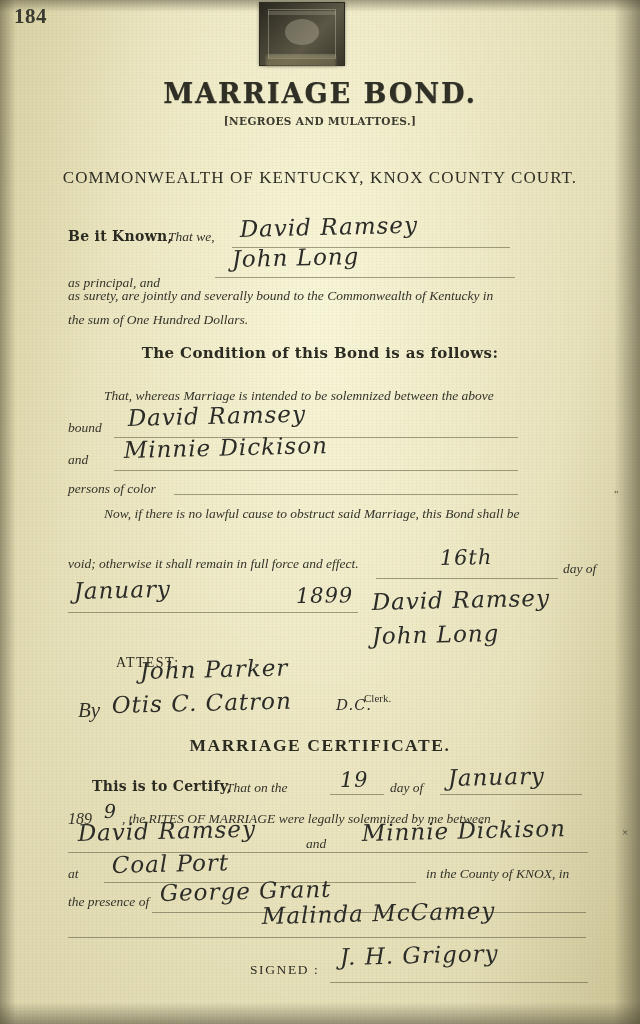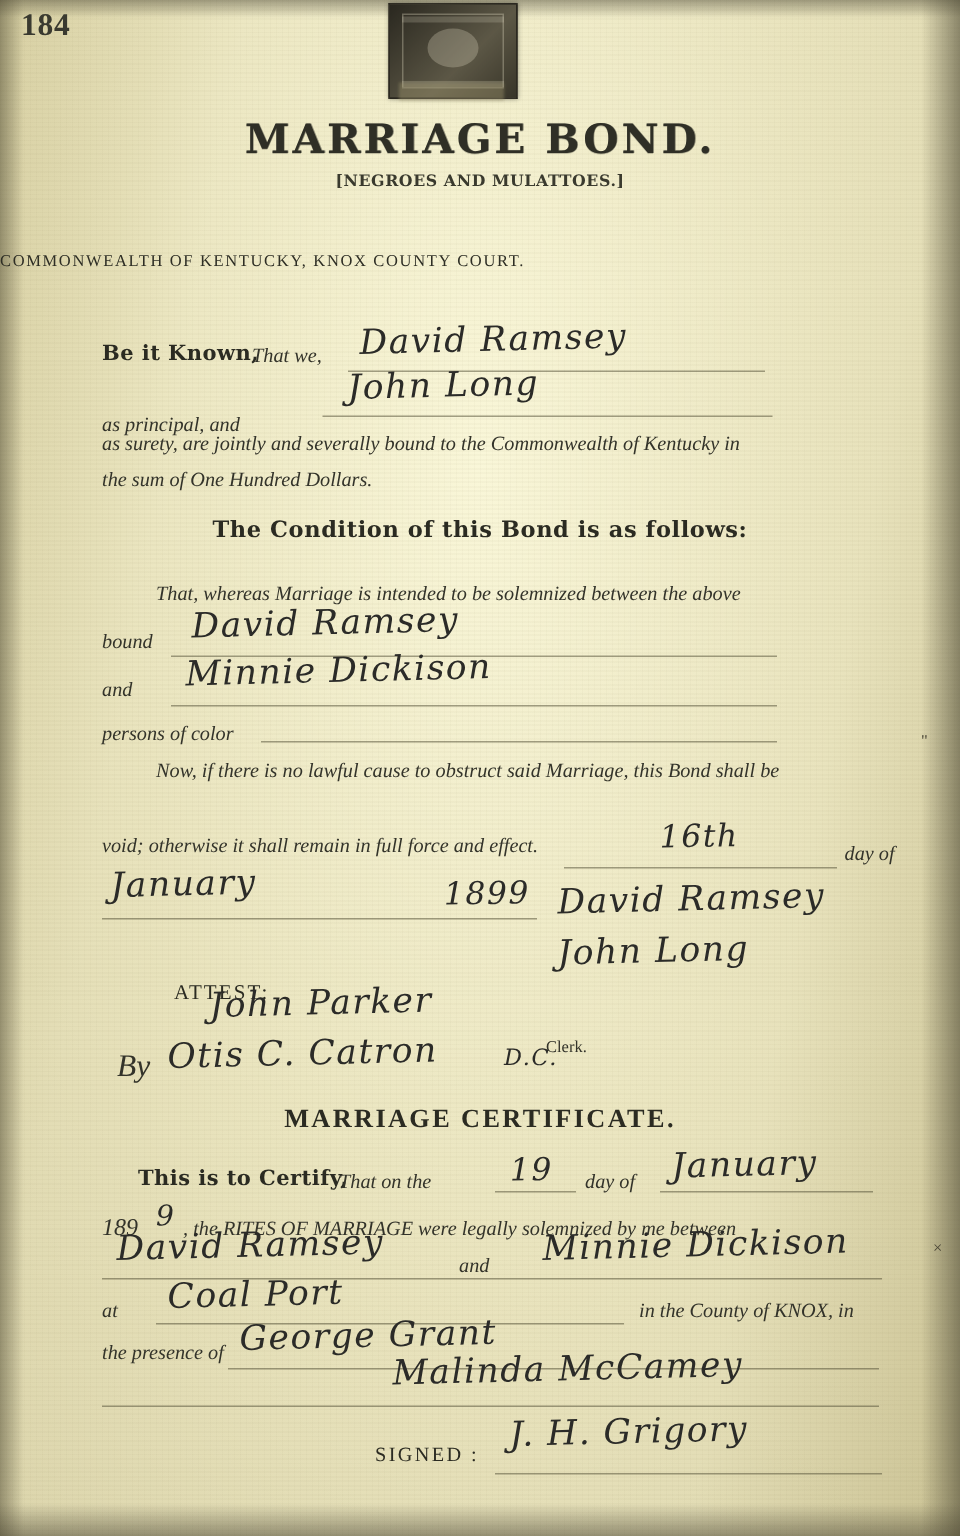--- a/index.html
+++ b/index.html
@@ -130,23 +130,23 @@
     font-weight: bold;
     font-size: 10.5px;
     letter-spacing: 0.4px;
     color: #3a3a2e;
   }
   .commonwealth {
     position: absolute;
     top: 168px;
     left: 0;
     width: 100%;
-    text-align: left;
-    font-family: "Liberation Serif", serif;
-    font-size: 11px;
+    text-align: center;
+    font-family: "Liberation Serif", serif;
+    font-size: 17px;
     letter-spacing: 1.1px;
     color: #2e2e25;
   }
 
   .body-text {
     position: absolute;
     font-family: "Liberation Serif", serif;
     font-size: 13.5px;
     color: #33332a;
     font-style: italic;

